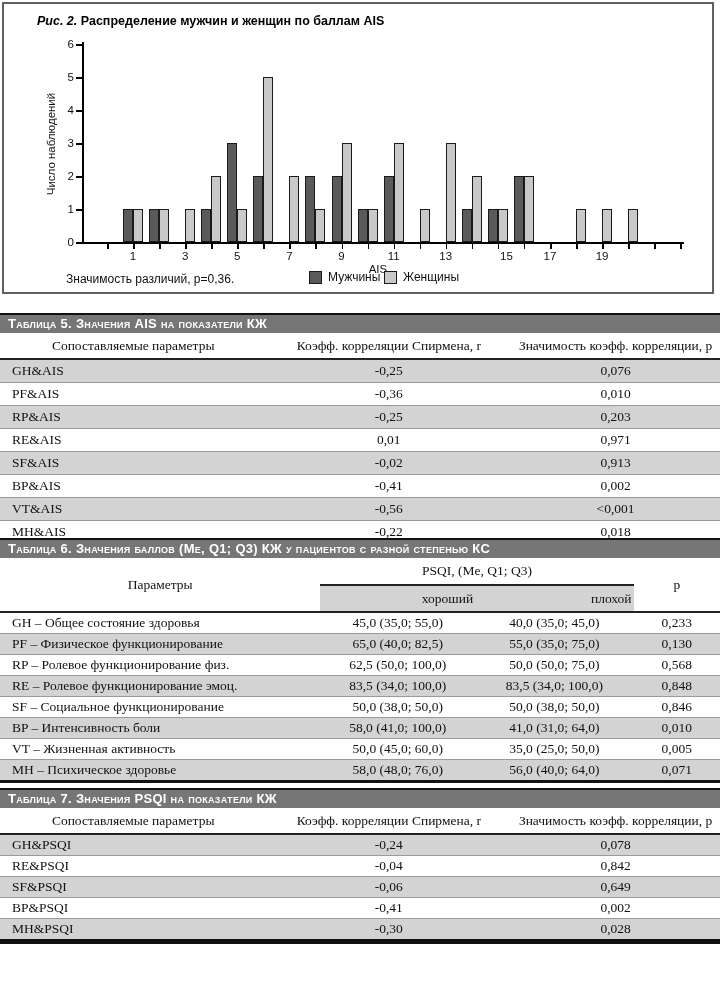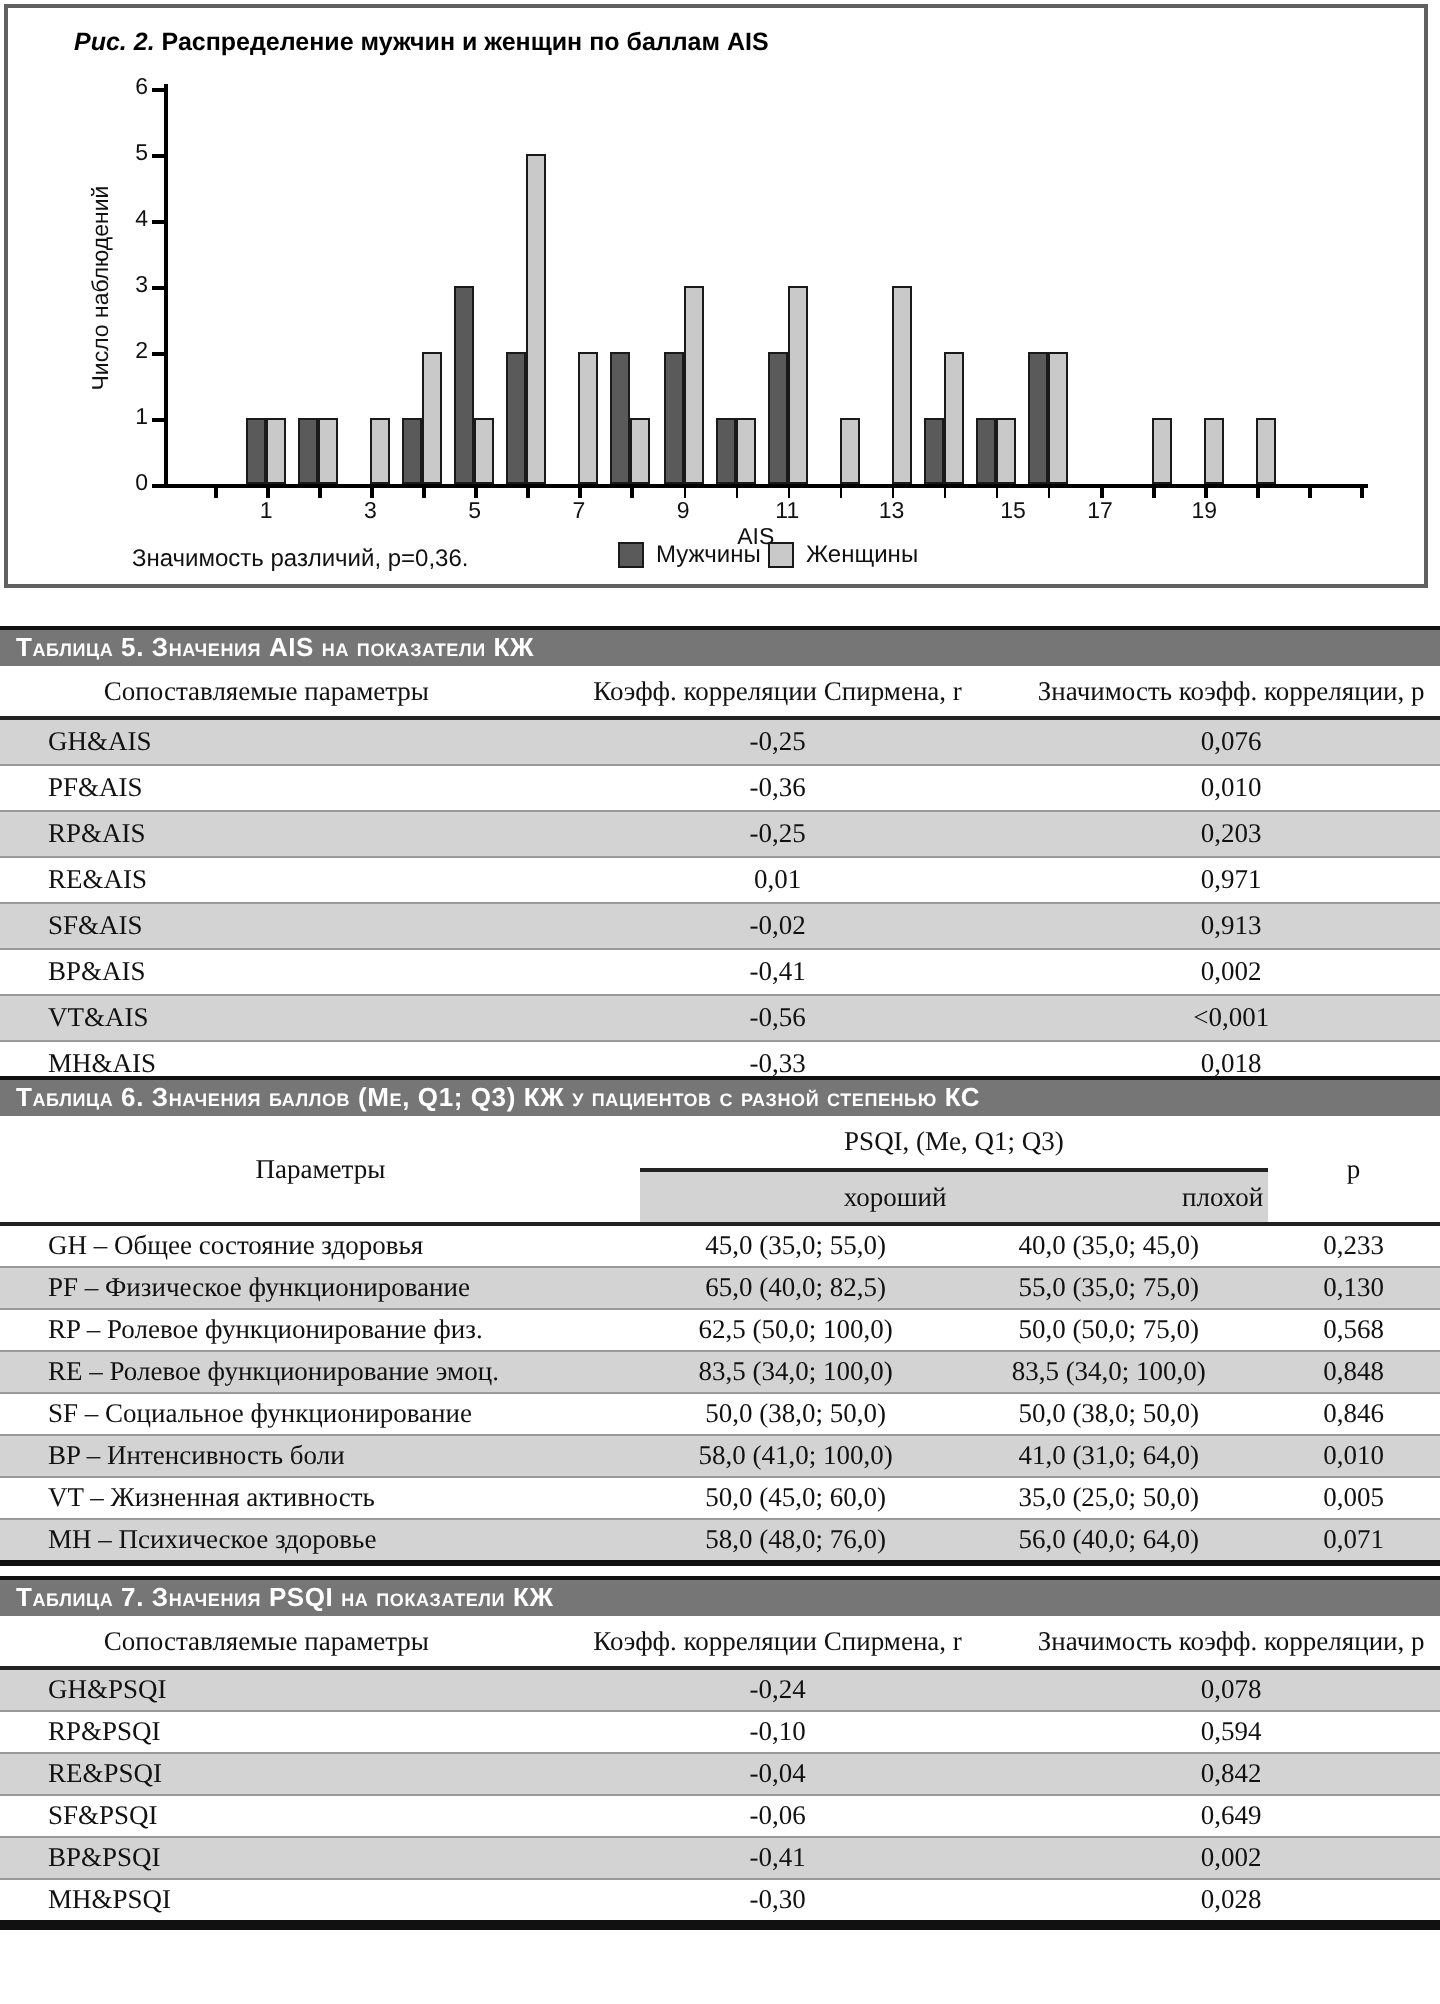--- a/index.html
+++ b/index.html
@@ -25,21 +25,21 @@
 
   
   .tbl-block{position:absolute;left:0;width:720px;}
   .titlebar{border-top:2px solid #111;background:#767676;color:#fff;font-family:"Liberation Sans",sans-serif;
             font-weight:bold;font-size:13px;font-variant:small-caps;letter-spacing:.3px;
             height:18px;line-height:18px;padding-left:8px;box-sizing:content-box;}
   table{border-collapse:collapse;width:720px;table-layout:fixed;font-size:13.5px;}
   th{font-weight:normal;text-align:center;vertical-align:middle;padding:2px 2px;}
   thead{border-bottom:2.5px solid #222;}
   td{text-align:center;vertical-align:middle;padding:0 2px;height:22px;border-bottom:1px solid #9a9a9a;}
-  td:first-child{text-align:left;padding-left:24px;}
+  td:first-child{text-align:left;padding-left:12px;}
   .t6 td{height:20px;}
   .t7 td{height:20px;}
   #t5 tbody tr:nth-child(odd),
   #t7 tbody tr:nth-child(odd){background:#d3d3d3;}
   #t6 tbody tr:nth-child(even){background:#d3d3d3;}
   .bottom-rule{border-bottom:3px solid #111;}
   .bottom-rule-thick{border-bottom:5px solid #111;}
   .group-hd{border-bottom:2px solid #222;height:22px;}
   .sub-hd{background:#d3d3d3;height:21px;text-align:right;}
   .hd-row th{height:21px;}
@@ -194,21 +194,21 @@
           <td>-0,41</td>
           <td>0,002</td>
         </tr>
         <tr>
           <td>VT&amp;AIS</td>
           <td>-0,56</td>
           <td>&lt;0,001</td>
         </tr>
         <tr>
           <td>MH&amp;AIS</td>
-          <td>-0,33</td>
+          <td>-0,22</td>
           <td>0,018</td>
         </tr>
       </tbody>
   </table>
 </div>
 
 <div class="tbl-block" style="top:538px;">
   <div class="titlebar">Таблица 6. Значения баллов (Ме, Q1; Q3) КЖ у пациентов с разной степенью КС</div>
   <table id="t6" class="t6 bottom-rule">
     <colgroup>
@@ -297,25 +297,20 @@
         <th>Значимость коэфф. корреляции, p</th>
       </tr>
     </thead>
     <tbody>
         <tr>
           <td>GH&amp;PSQI</td>
           <td>-0,24</td>
           <td>0,078</td>
         </tr>
         <tr>
-          <td>RP&amp;PSQI</td>
-          <td>-0,10</td>
-          <td>0,594</td>
-        </tr>
-        <tr>
           <td>RE&amp;PSQI</td>
           <td>-0,04</td>
           <td>0,842</td>
         </tr>
         <tr>
           <td>SF&amp;PSQI</td>
           <td>-0,06</td>
           <td>0,649</td>
         </tr>
         <tr>

